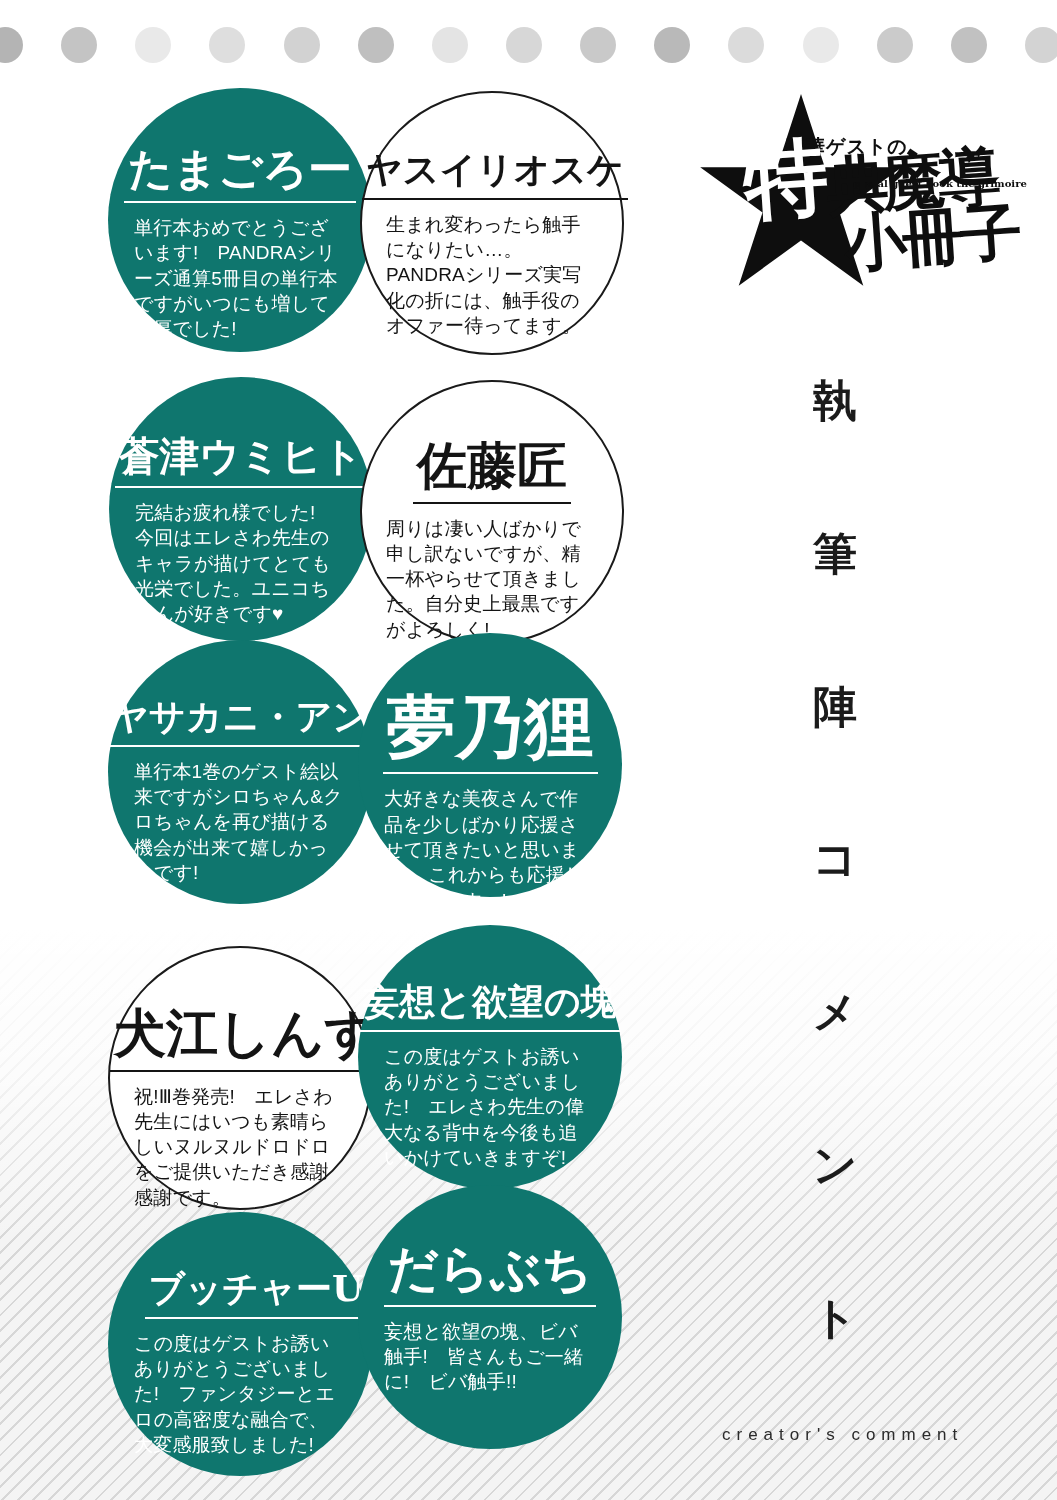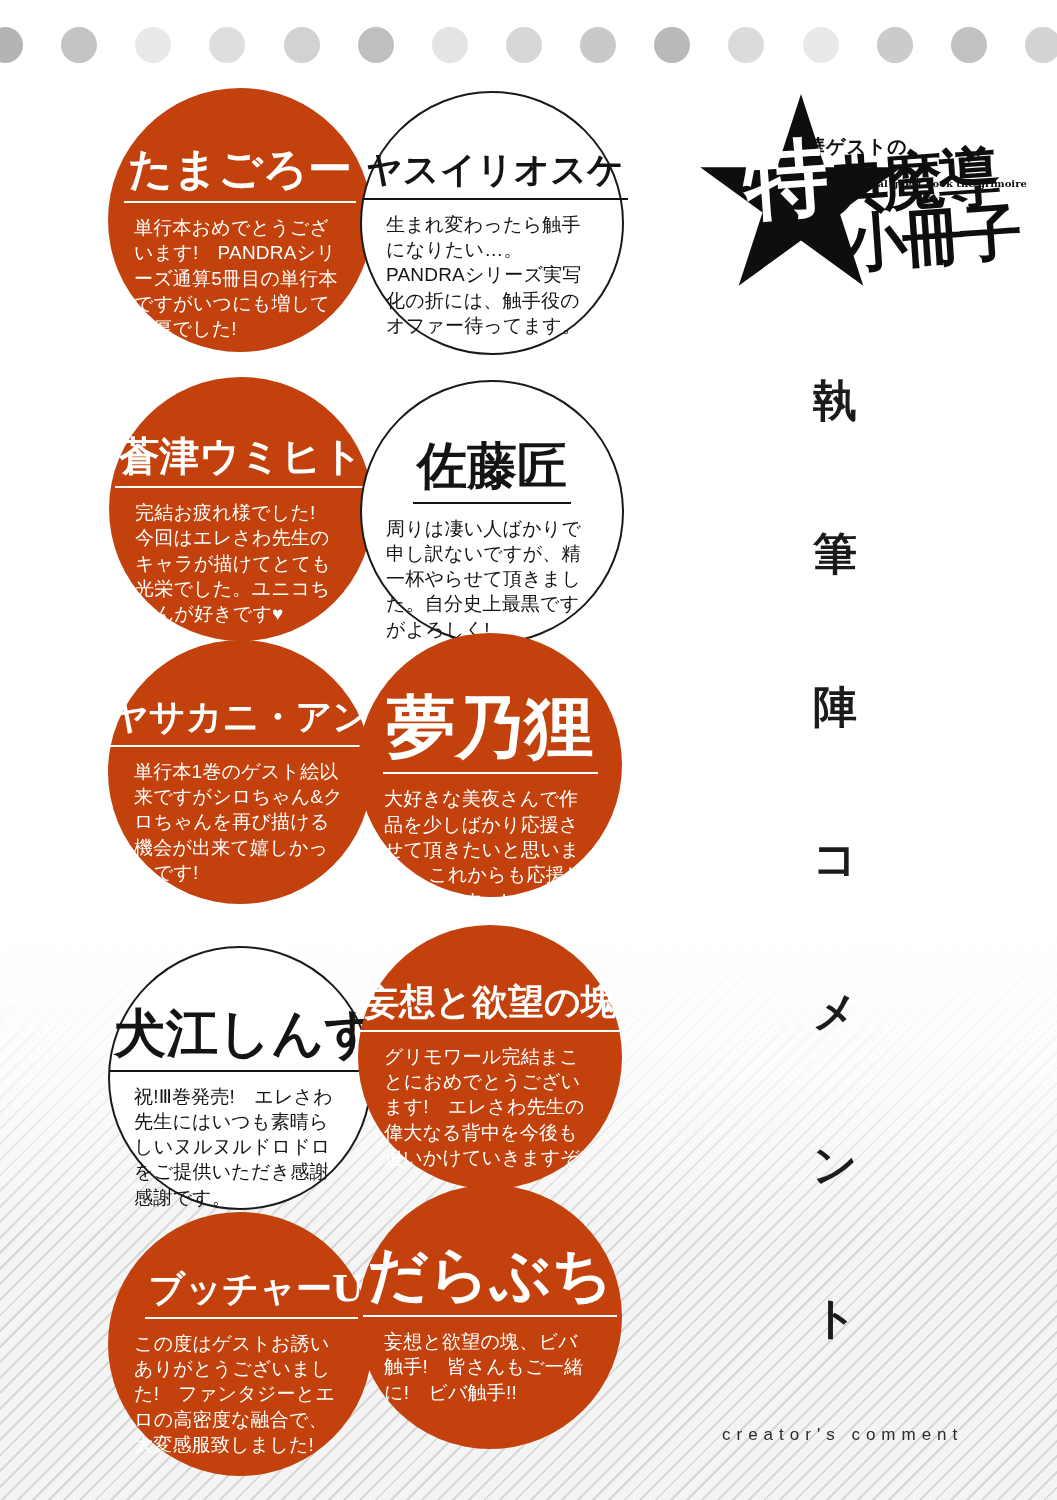--- a/index.html
+++ b/index.html
@@ -35,36 +35,36 @@
         display:flex;flex-direction:column;justify-content:space-between;align-items:center;
         font-size:44px;font-weight:600;color:#1b1b1b;}
 
   
   .footer-caption{position:absolute;left:722px;top:1425px;z-index:2;
         font-size:17px;letter-spacing:6px;color:#2b2b2b;white-space:nowrap;}
 
   
   .circle{position:absolute;width:264px;height:264px;border-radius:50%;box-sizing:border-box;
           text-align:center;z-index:2;}
-  .circle.black{background:#c2410c;color:#ffffff;}
+  .circle.black{background:#0f766e;color:#ffffff;}
   .circle.white{background:#ffffff;border:2px solid #1a1a1a;color:#141414;}
   .cname{display:inline-block;font-family:"DejaVu Serif",serif;font-weight:700;line-height:1.05;
          border-bottom:2px solid currentColor;padding:0 4px 9px;margin-top:58px;white-space:nowrap;}
   .ccomment{width:212px;margin:12px auto 0;text-align:left;font-size:19px;line-height:1.33;
             font-weight:400;letter-spacing:.2px;}
   .c0{left:108px;top:88px;}   .c0 .cname{font-size:44px;}
   .c1{left:360px;top:91px;}   .c1 .cname{font-size:36px;}
   .c2{left:109px;top:377px;}  .c2 .cname{font-size:40px;}
   .c3{left:360px;top:380px;}  .c3 .cname{font-size:50px;}
   .c4{left:108px;top:640px;}  .c4 .cname{font-size:36px;}
   .c5{left:358px;top:633px;}  .c5 .cname{font-size:69px;text-align:right;}
   .c6{left:108px;top:946px;}  .c6 .cname{font-size:52px;}
   .c7{left:358px;top:925px;}  .c7 .cname{font-size:36px;}
   .c8{left:108px;top:1212px;} .c8 .cname{font-size:36px;margin-left:32px;}
-  .c9{left:358px;top:1185px;} .c9 .cname{font-size:60px;}
+  .c9{left:358px;top:1185px;} .c9 .cname{font-size:50px;}
 </style>
 </head>
 <body>
 
 <div class="page">
 
   <div class="stripes"></div>
 
   <div class="dots">
       <span class="dot" style="background: rgb(180, 180, 180);"></span>
@@ -139,21 +139,21 @@
     <div class="ccomment">大好きな美夜さんで作品を少しばかり応援させて頂きたいと思います!　これからも応援しておりますー!</div>
   </div>
 
   <div class="circle white c6">
     <span class="cname">犬江しんすけ</span>
     <div class="ccomment">祝!Ⅲ巻発売!　エレさわ先生にはいつも素晴らしいヌルヌルドロドロをご提供いただき感謝感謝です。</div>
   </div>
 
   <div class="circle black c7">
     <span class="cname">妄想と欲望の塊</span>
-    <div class="ccomment">グリモワール完結まことにおめでとうございます!　エレさわ先生の偉大なる背中を今後も追いかけていきますぞ!</div>
+    <div class="ccomment">この度はゲストお誘いありがとうございました!　エレさわ先生の偉大なる背中を今後も追いかけていきますぞ!</div>
   </div>
 
   <div class="circle black c8">
     <span class="cname">ブッチャーU</span>
     <div class="ccomment">この度はゲストお誘いありがとうございました!　ファンタジーとエロの高密度な融合で、大変感服致しました!</div>
   </div>
 
   <div class="circle black c9">
     <span class="cname">だらぶち</span>
     <div class="ccomment">妄想と欲望の塊、ビバ触手!　皆さんもご一緒に!　ビバ触手!!</div>

